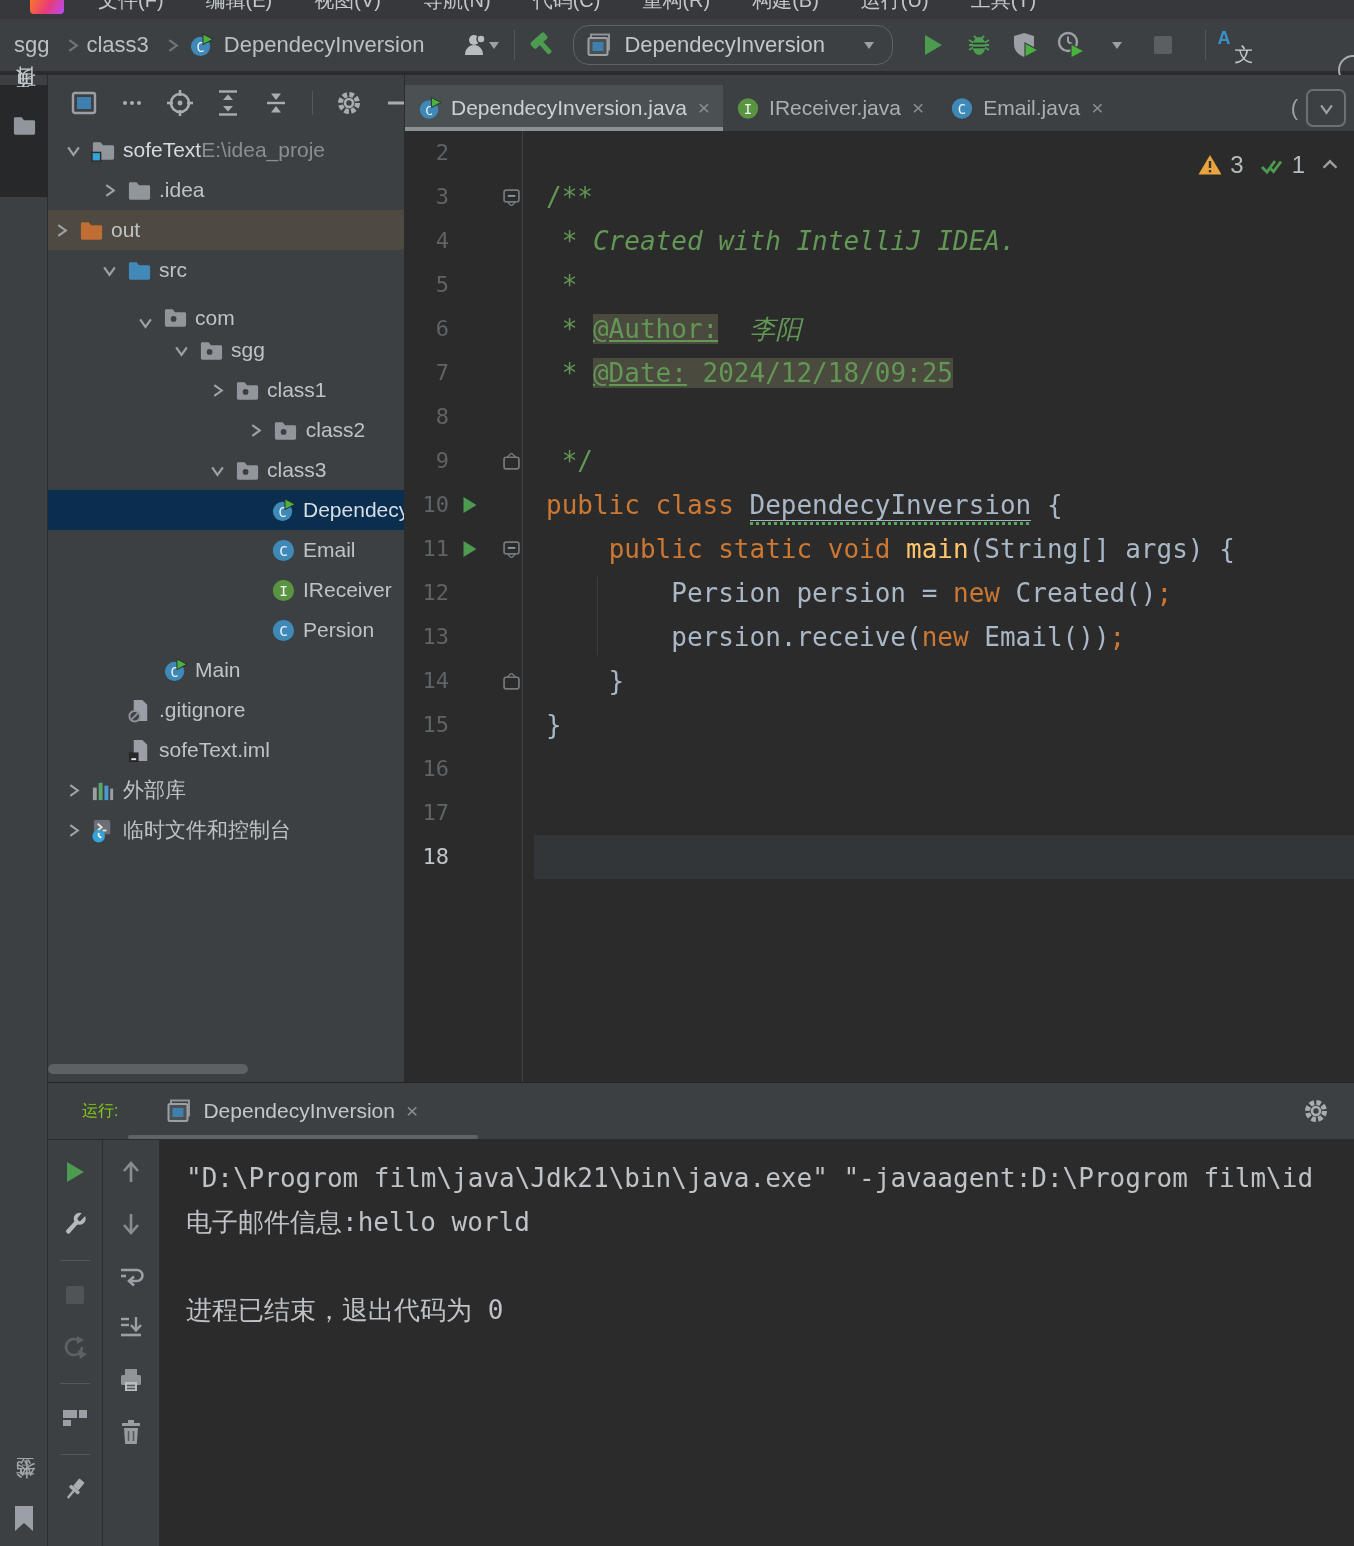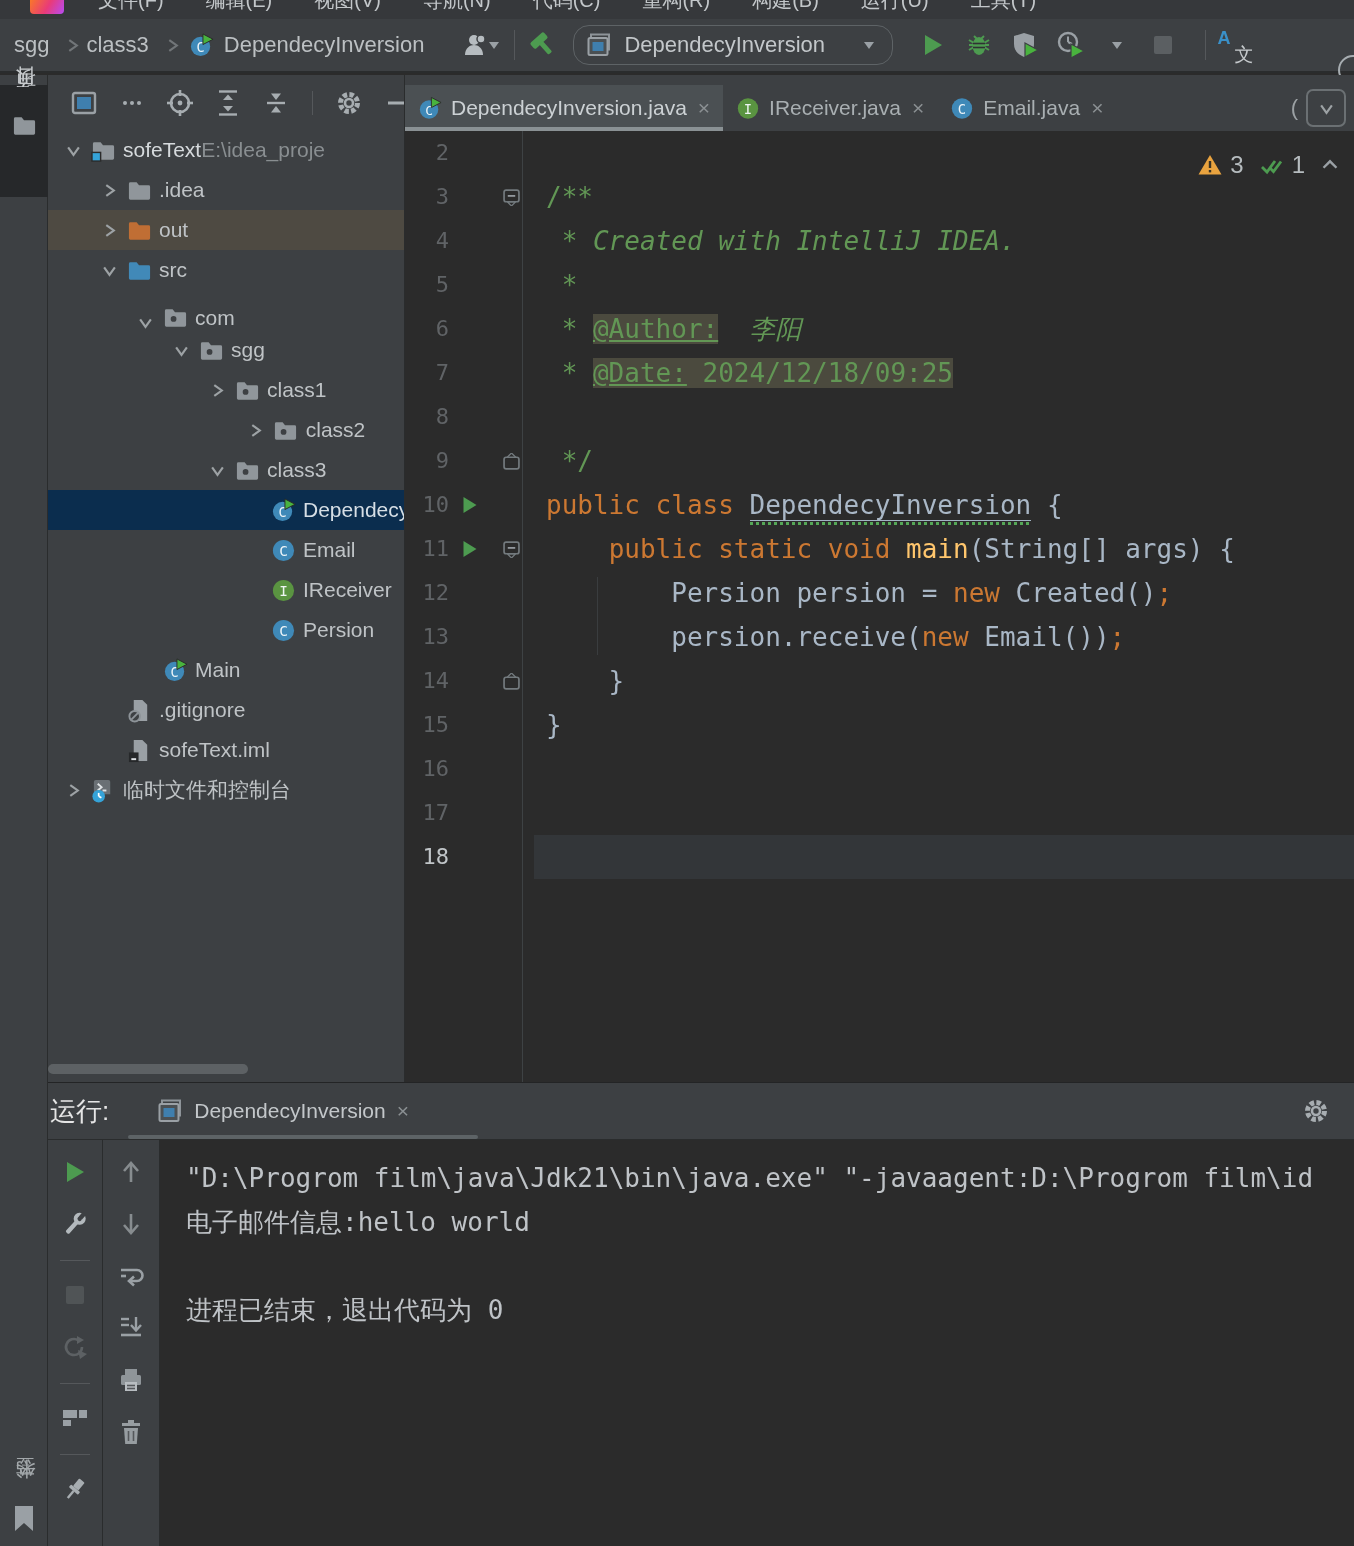--- a/index.html
+++ b/index.html
@@ -85,21 +85,21 @@
   .tk-pl{color:#a9b7c6;}
   .tk-cls{color:#a9b7c6;border-bottom:1px solid #a2b4c4;position:relative;}
   .tk-cls::after{content:"";position:absolute;left:0;right:0;bottom:-5px;height:3px;
      background:repeating-linear-gradient(90deg,#55a857 0 3px,transparent 3px 6px);}
   .inspections{position:absolute;right:12px;top:12px;display:flex;align-items:center;gap:7px;
      font-size:24px;color:#b6bcbf;}
 
   
   .run-panel{position:absolute;left:48px;top:1082px;width:1306px;height:464px;background:#2b2b2b;border-top:1px solid #232425;box-sizing:border-box;}
   .run-header{height:57px;background:#3d4043;border-bottom:1px solid #2a2c2d;position:relative;display:flex;align-items:center;box-sizing:border-box;}
-  .run-title{font-size:26px;color:#e5e5e5;margin-left:2px;}
+  .run-title{font-size:16px;color:#84cc16;margin-left:34px;}
   .run-tab{display:flex;align-items:center;gap:11px;margin-left:48px;font-size:21px;color:#c3c7ca;}
   .run-tab .x{color:#8b9093;}
   .run-underline{position:absolute;left:80px;bottom:0;width:350px;height:4px;background:#5d6366;border-radius:2px;}
   .run-gear{position:absolute;right:22px;top:12px;}
   .run-body{position:absolute;top:57px;bottom:0;left:0;right:0;display:flex;}
   .rcol{background:#3d4043;border-right:1px solid #2a2c2d;display:flex;flex-direction:column;align-items:center;padding-top:16px;box-sizing:border-box;flex:none;}
   .rcol1{width:55px;}
   .rcol2{width:57px;}
   .rcol .tb-icon{margin-bottom:20px;}
   .hdivider{width:30px;height:1px;background:#55585b;margin:0 0 18px 0;}
@@ -325,21 +325,21 @@
             <polyline points="4,2 11,7 4,12" fill="none" stroke="#9da2a5" stroke-width="2"></polyline>
           </svg>
         </span>
         <span class="t-icon">
           <svg width="25" height="25" viewBox="0 0 26 26">
             <path d="M2,6 a1.5,1.5 0 0 1 1.5,-1.5 h6.5 l2.5,3 h10 a1.5,1.5 0 0 1 1.5,1.5 v12 a1.5,1.5 0 0 1 -1.5,1.5 h-19 a1.5,1.5 0 0 1 -1.5,-1.5 z" fill="#90969b"></path>
           </svg>
         </span>
         <span>.idea</span>
       </div>
-      <div class="tree-row hover" style="padding-left: 48px;">
+      <div class="tree-row hover" style="">
         <span class="chev">
           <svg width="15" height="15" viewBox="0 0 14 14">
             <polyline points="4,2 11,7 4,12" fill="none" stroke="#9da2a5" stroke-width="2"></polyline>
           </svg>
         </span>
         <span class="t-icon">
           <svg width="25" height="25" viewBox="0 0 26 26">
             <path d="M2,6 a1.5,1.5 0 0 1 1.5,-1.5 h6.5 l2.5,3 h10 a1.5,1.5 0 0 1 1.5,1.5 v12 a1.5,1.5 0 0 1 -1.5,1.5 h-19 a1.5,1.5 0 0 1 -1.5,-1.5 z" fill="#c06e34"></path>
           </svg>
         </span>
@@ -495,20 +495,36 @@
       <div class="tree-row" style="padding-left: 48px;">
         <span class="chev"></span>
         <span class="t-icon">
           <svg width="25" height="25" viewBox="0 0 26 26">
             <path d="M7,2 h9 l5,5 v17 h-14 z" fill="#9aa0a5"></path>
             <rect x="2" y="15" width="10" height="10" fill="#26282a"></rect>
             <line x1="4.5" y1="22" x2="9.5" y2="22" stroke="#dfe3e6" stroke-width="2"></line>
           </svg>
         </span>
         <span>sofeText.iml</span>
+      </div>
+      <div class="tree-row" style="padding-left: 12px;">
+        <span class="chev">
+          <svg width="15" height="15" viewBox="0 0 14 14">
+            <polyline points="4,2 11,7 4,12" fill="none" stroke="#9da2a5" stroke-width="2"></polyline>
+          </svg>
+        </span>
+        <span class="t-icon">
+          <svg width="25" height="25" viewBox="0 0 26 26">
+            <rect x="2" y="10" width="4" height="13" fill="#9aa0a5"></rect>
+            <rect x="8" y="5" width="4" height="18" fill="#59a869"></rect>
+            <rect x="14" y="8" width="4" height="15" fill="#4a9bd5"></rect>
+            <rect x="20" y="11" width="3" height="12" fill="#9aa0a5"></rect>
+          </svg>
+        </span>
+        <span>外部库</span>
       </div>
       <div class="tree-row" style="padding-left: 12px;">
         <span class="chev">
           <svg width="15" height="15" viewBox="0 0 14 14">
             <polyline points="4,2 11,7 4,12" fill="none" stroke="#9da2a5" stroke-width="2"></polyline>
           </svg>
         </span>
         <span class="t-icon">
           <svg width="25" height="25" viewBox="0 0 26 26">
             <path d="M5,2 h13 a2,2 0 0 1 2,2 v13 h-17 v-13 a2,2 0 0 1 2,-2 z" fill="#6a7075"></path>

